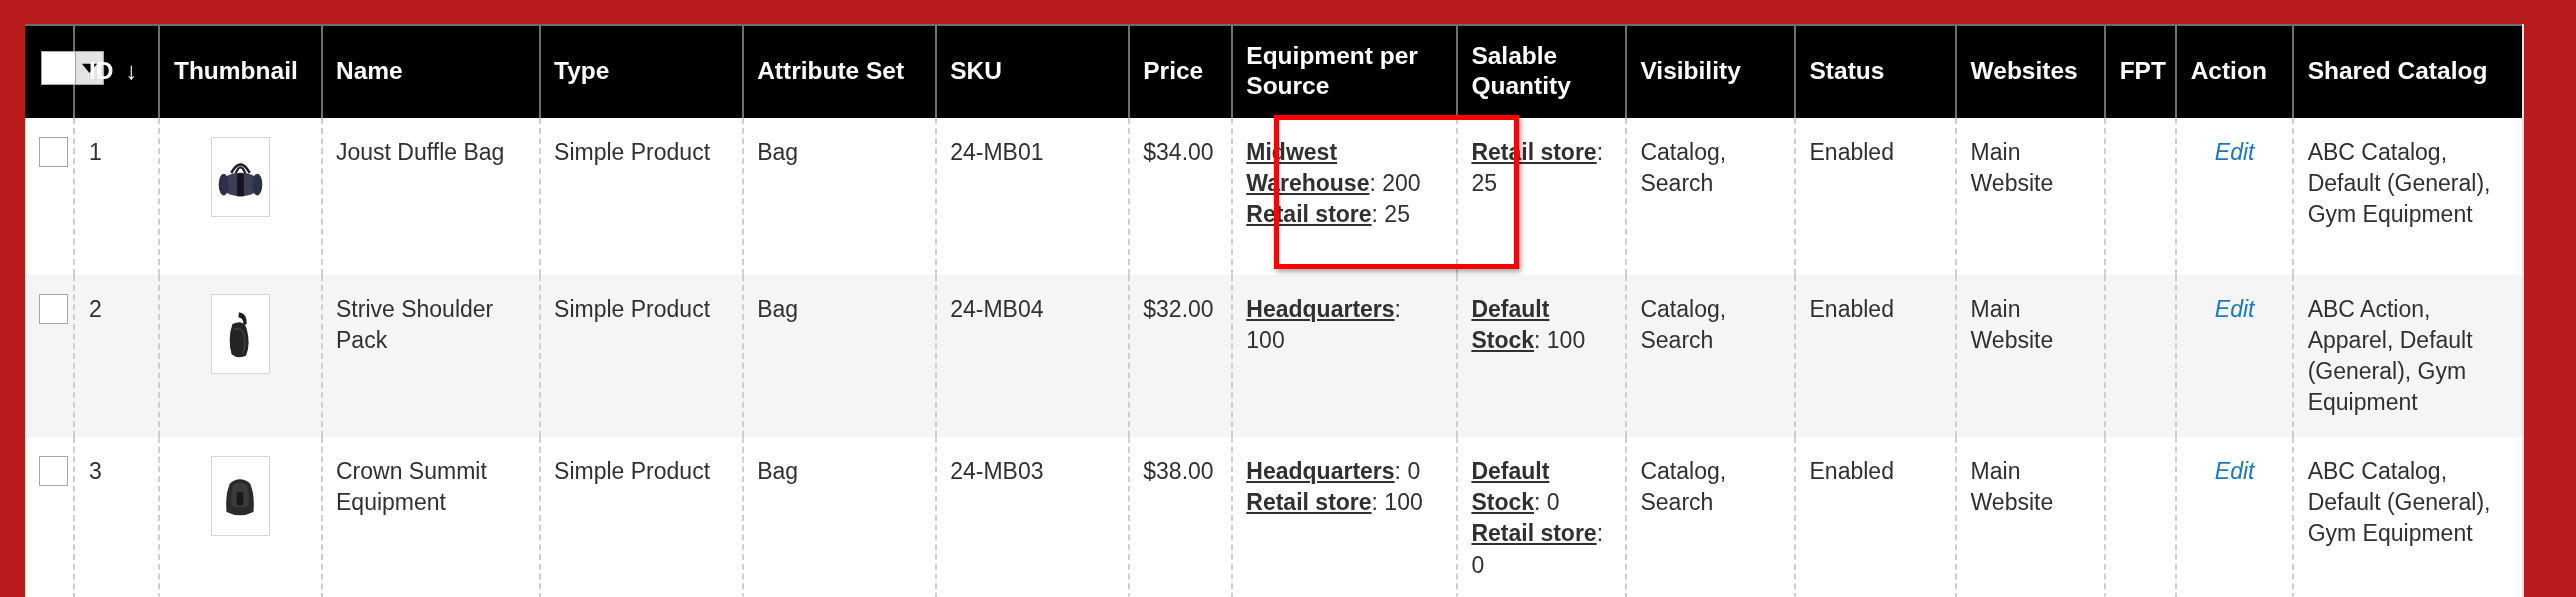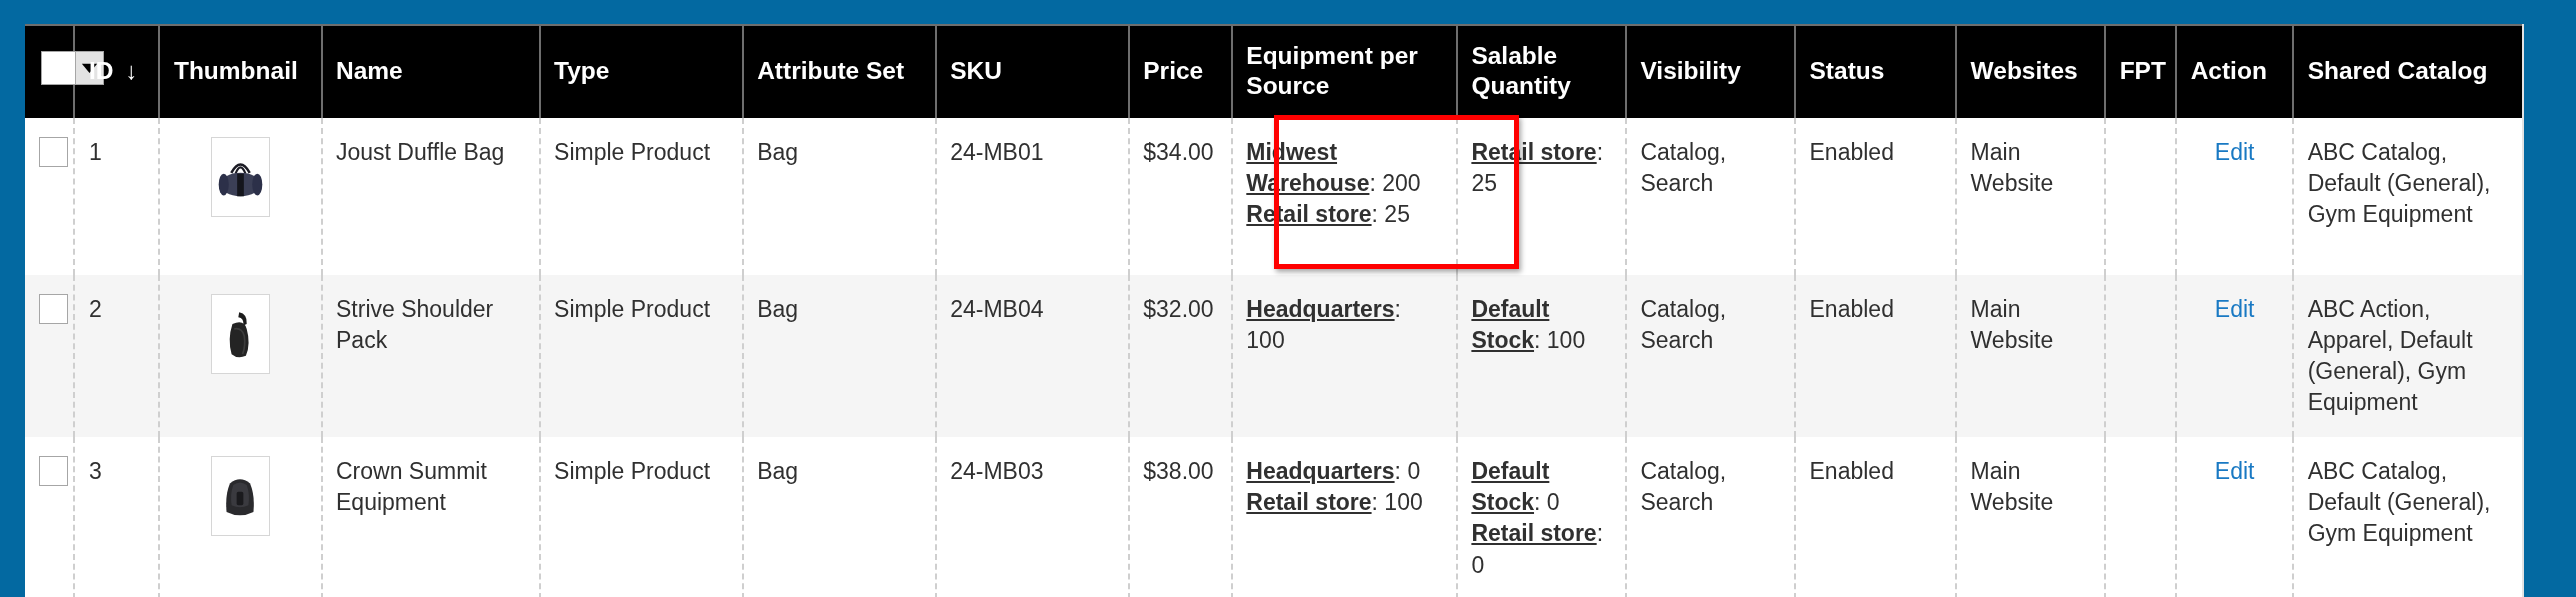--- a/index.html
+++ b/index.html
@@ -3,21 +3,21 @@
 <meta charset="utf-8">
 <style>
   html,body{margin:0;padding:0;}
   body{
     width:2576px;height:597px;
     background:#ffffff;
     font-family:"Liberation Sans", sans-serif;
     -webkit-font-smoothing:antialiased;
     overflow:hidden;
   }
-  #stage{position:relative;width:2576px;height:597px;background:#0369a1;}
+  #stage{position:relative;width:2576px;height:597px;background:#b91c1c;}
 
   table.grid{
     position:absolute;
     left:25.4px; top:24px;
     width:2498px;
     border-collapse:collapse;
     table-layout:fixed;
   }
 
   
@@ -89,21 +89,21 @@
     width:59px;height:80px;
     border:1.7px solid #d6d6d6;
     background:#ffffff;
     box-sizing:border-box;
     display:flex;align-items:center;justify-content:center;
     overflow:hidden;
     margin:0 auto;
   }
   .thumb-frame svg{display:block;}
 
-  .edit-link{color:#1979c3;text-decoration:none;cursor:pointer;}
+  .edit-link{color:#1979c3;text-decoration:none;cursor:pointer;font-style:italic;}
 
   .qty-line{display:block;}
   .qty-line b{font-weight:bold;color:#303030;text-decoration:underline;}
 
   
   .grid-right-edge{
     position:absolute;
     left:2522px;top:24px;width:1.7px;height:574px;background:#e3e3e3;
   }
 

